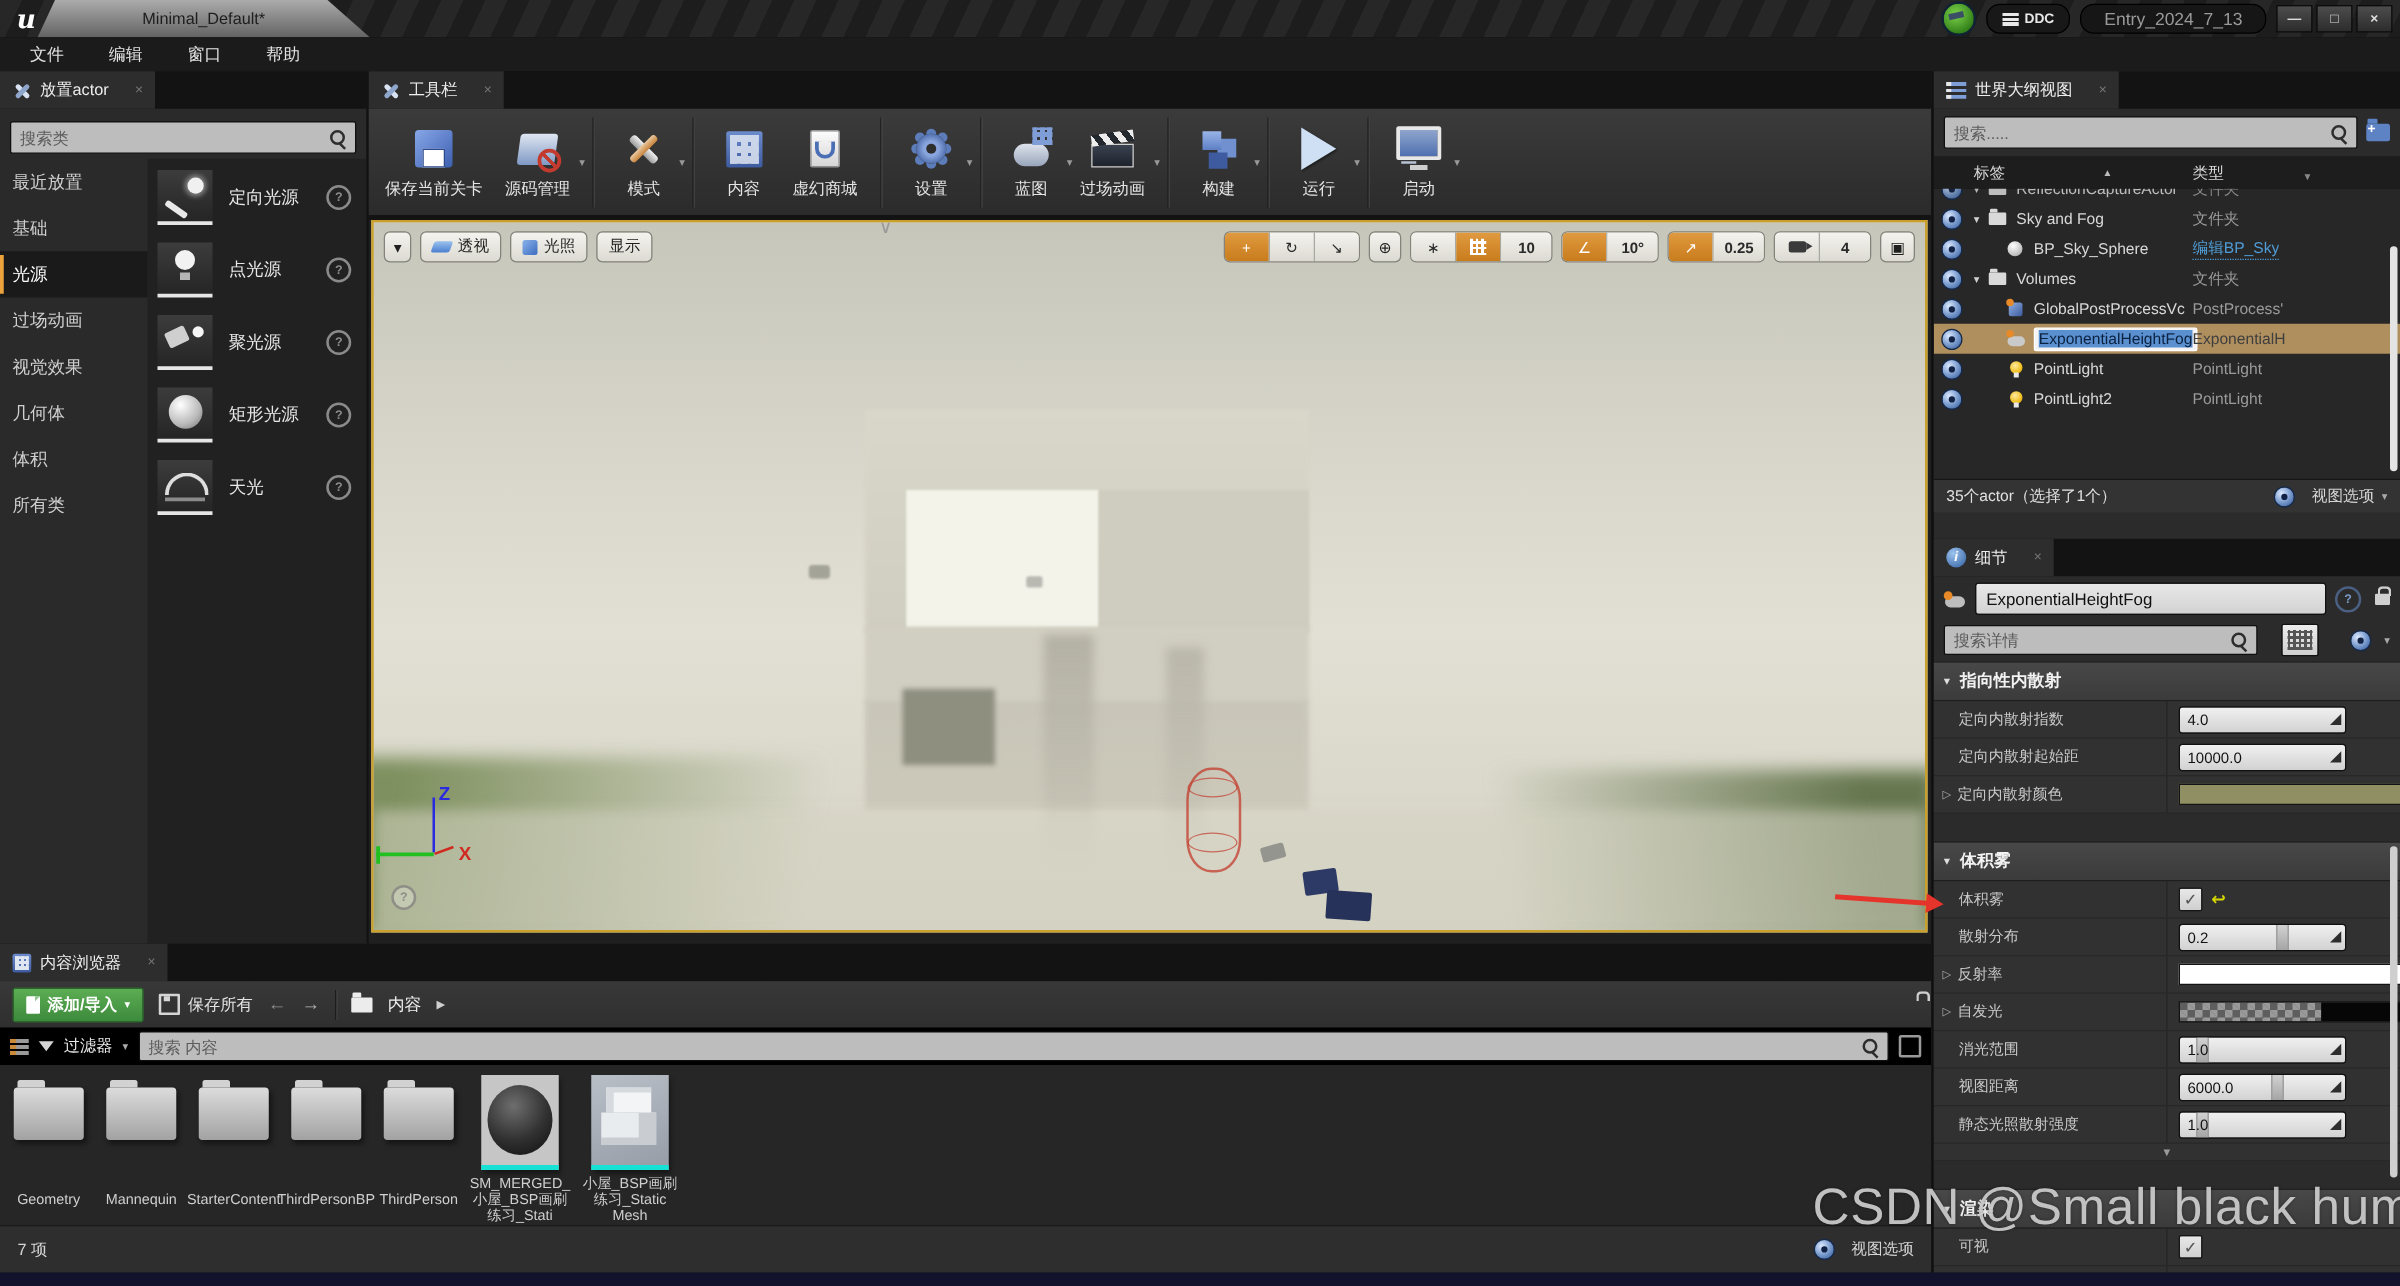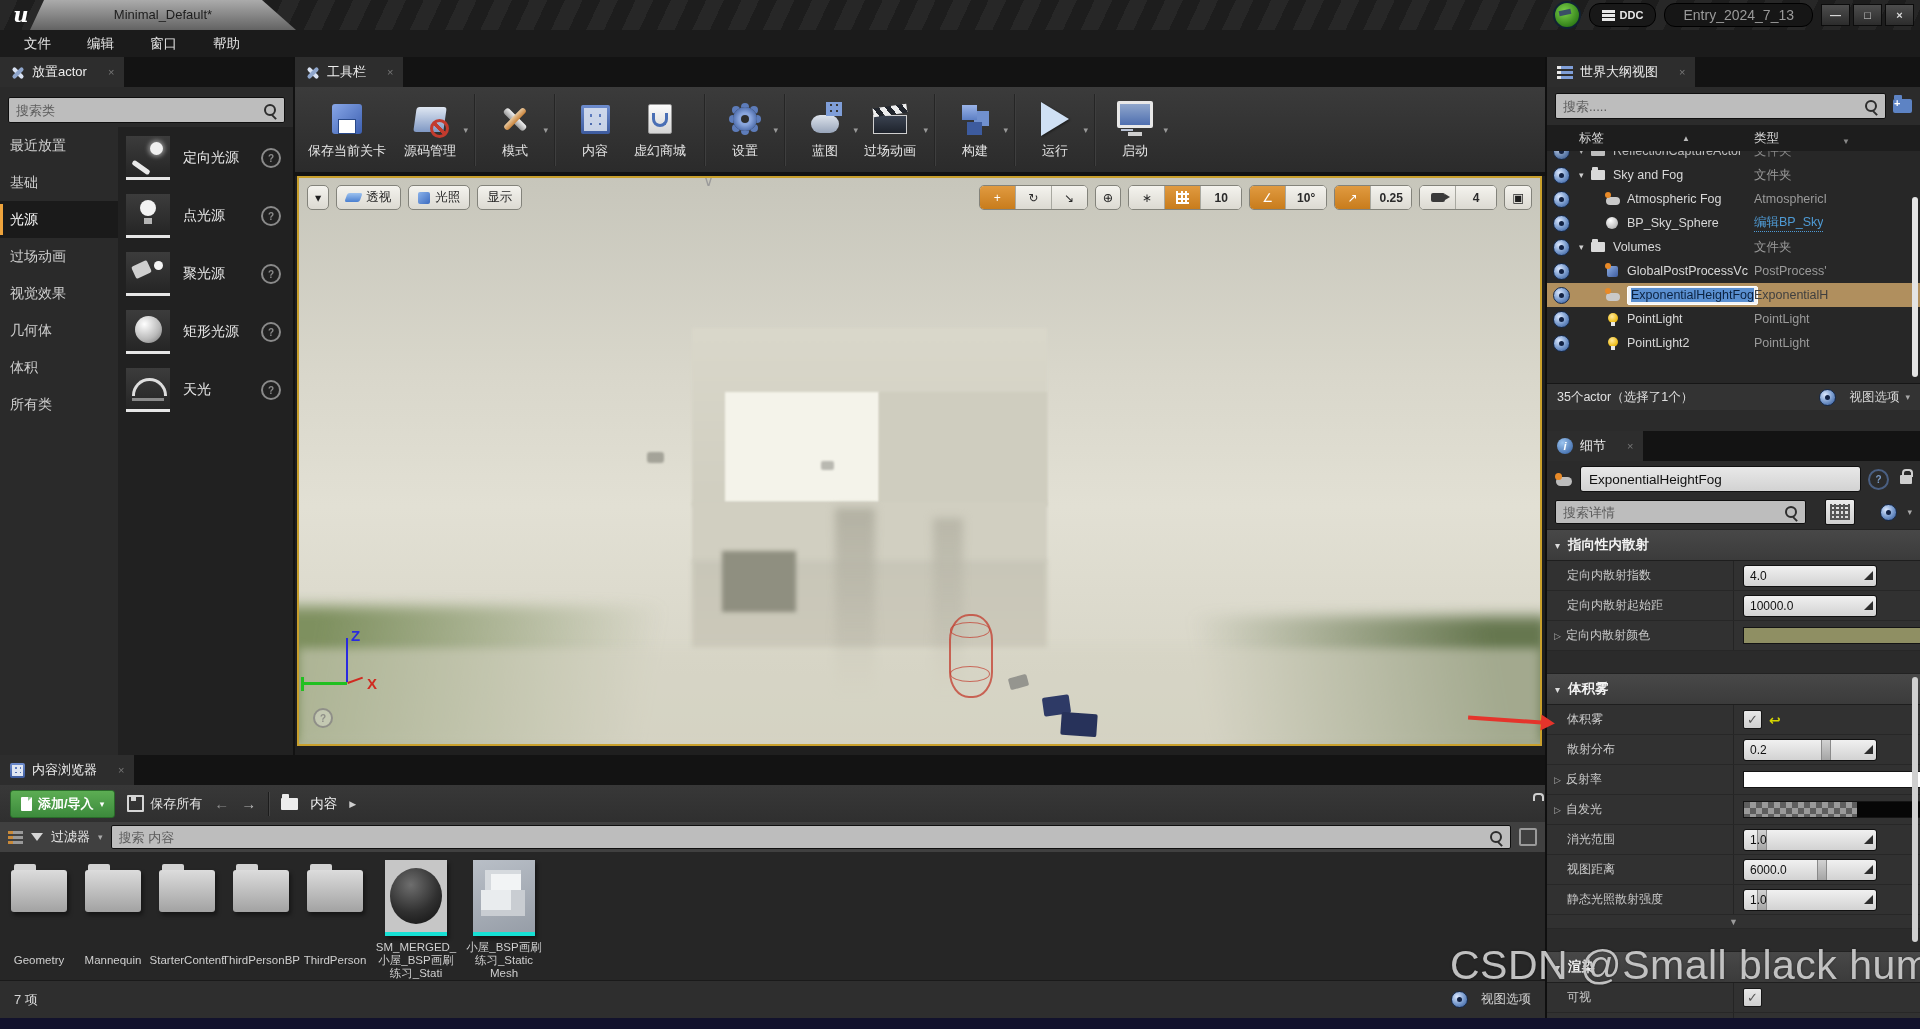--- a/index.html
+++ b/index.html
@@ -174,21 +174,21 @@
   .floppy::before{content:'';position:absolute;left:2px;top:0;width:5px;height:4px;background:#d5d5d5;}
   .navarrow{font-size:15px;color:#8f8f8f;}
   .vsep{width:1px;height:24px;background:#1c1c1c;box-shadow:1px 0 0 #454545;}
   .foldersm{width:17px;height:12px;background:#ececec;border-radius:1px;position:relative;}
   .foldersm::before{content:'';position:absolute;top:-4px;left:1px;width:7px;height:4px;background:#ececec;border-radius:1px 1px 0 0;}
   .crumb{color:#f0f0f0;font-size:13.5px;}
   .crumb-arrow{font-size:9px;color:#cfcfcf;}
   .lockicon{width:12px;height:9px;background:#cfcfcf;border-radius:1px;position:relative;}
   .lockicon::before{content:'';position:absolute;top:-6px;left:1.5px;width:7px;height:6px;border:2px solid #cfcfcf;border-bottom:none;border-radius:4px 4px 0 0;}
   .cb-lock{position:absolute;right:14px;top:44px;}
-  .cb-filter{position:absolute;left:0;top:67px;width:100%;height:30px;background:#404040;display:flex;align-items:center;
+  .cb-filter{position:absolute;left:0;top:67px;width:100%;height:30px;background:#000000;display:flex;align-items:center;
     gap:8px;padding:0 8px;box-sizing:border-box;}
   .listicon{width:15px;height:13px;background:repeating-linear-gradient(0deg,#9a9a9a 0 3px,transparent 3px 5px);position:relative;}
   .listicon::before{content:'';position:absolute;left:0;top:0;width:5px;height:13px;background:repeating-linear-gradient(0deg,#c98a3a 0 3px,transparent 3px 5px);}
   .funnel{width:0;height:0;border-left:6px solid transparent;border-right:6px solid transparent;border-top:8px solid #d5d5d5;}
   .filter-lbl{color:#e8e8e8;font-size:13px;}
   .dd-g{font-size:9px;color:#aaa;}
   .cb-search{flex:1;height:22px;}
   .disksm{width:14px;height:14px;border:2px solid #9a9a9a;border-radius:2px;position:relative;}
   .cb-tiles{position:absolute;left:2px;top:97px;width:100%;height:128px;display:flex;align-items:flex-start;overflow:hidden;}
   .cb-tile{width:74px;flex:none;display:flex;flex-direction:column;align-items:center;}
@@ -681,28 +681,20 @@
           <span class="ind" style="width: 2px;"></span>
           <span class="ol-exp">▾</span>
           <span class="oli oli-folder"></span>
           <span class="ol-lbl">Sky and Fog</span>
           <span class="ol-type">文件夹</span>
         </div>
         <div class="ol-row">
           <span class="eye"></span>
           <span class="ind" style="width: 16px;"></span>
           <span class="ol-exp none"></span>
-          <span class="oli oli-atmospheric-fog"></span>
-          <span class="ol-lbl">Atmospheric Fog</span>
-          <span class="ol-type">AtmosphericI</span>
-        </div>
-        <div class="ol-row">
-          <span class="eye"></span>
-          <span class="ind" style="width: 16px;"></span>
-          <span class="ol-exp none"></span>
           <span class="oli oli-sky-sphere"></span>
           <span class="ol-lbl">BP_Sky_Sphere</span>
           <span class="ol-type link">编辑BP_Sky</span>
         </div>
         <div class="ol-row">
           <span class="eye"></span>
           <span class="ind" style="width: 2px;"></span>
           <span class="ol-exp">▾</span>
           <span class="oli oli-folder"></span>
           <span class="ol-lbl">Volumes</span>

